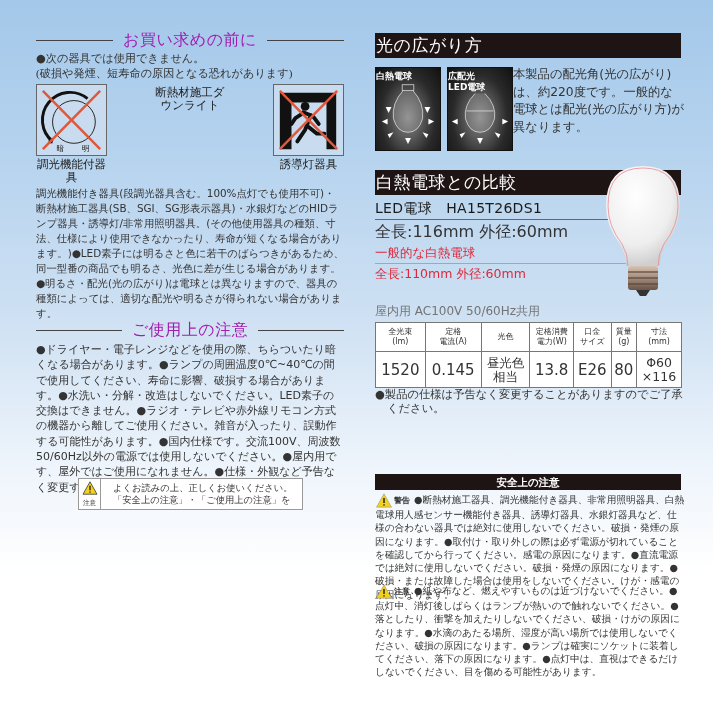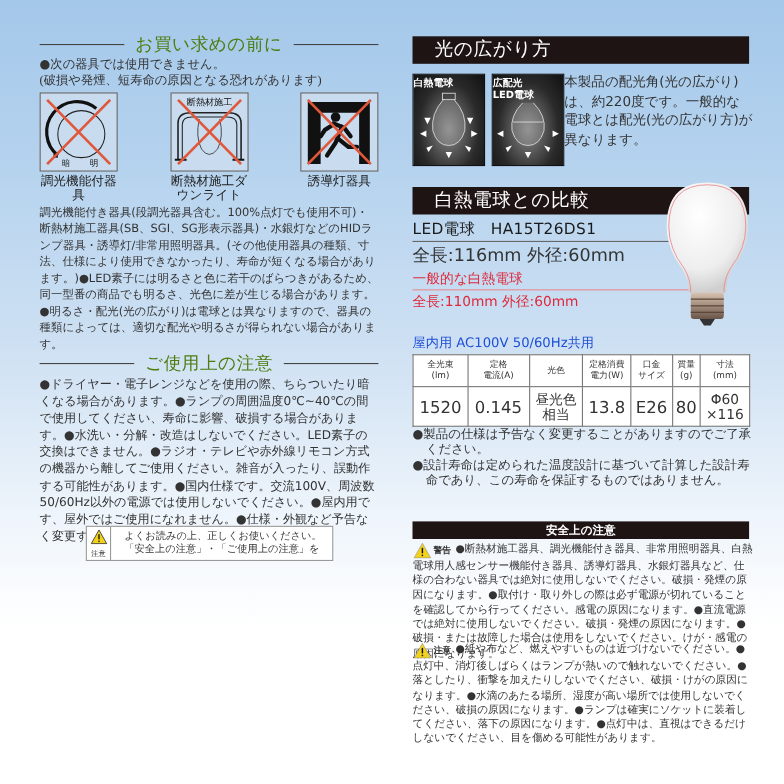--- a/index.html
+++ b/index.html
@@ -10,21 +10,21 @@
     background: linear-gradient(180deg, #a4c8ea 0%, #b4d2ee 20%, #cfe1f3 45%, #edf4fb 65%, #ffffff 80%, #ffffff 100%);
     position: relative;
   }
   .col { position: absolute; top: 0; }
   .left { left: 36px; width: 308px; }
   .right { left: 375px; width: 310px; }
 
   
   .line-title {
     position: absolute; display: flex; align-items: center; width: 308px;
-    font-size: 16px; color: #4d7c0f; letter-spacing: 0.5px;
+    font-size: 16px; color: #a21caf; letter-spacing: 0.5px;
   }
   .line-title::before, .line-title::after {
     content: ""; flex: 1; height: 1px; background: #444;
   }
   .line-title span { padding: 0 10px; }
 
   .txt { position: absolute; font-size: 10.6px; line-height: 15.2px; color: #333; }
   .txt.small { font-size: 10.4px; line-height: 15px; }
 
   
@@ -33,42 +33,42 @@
   .icon-box {
     width: 71px; height: 72px; border: 1px solid #666; background: #c9dcef;
     position: relative; overflow: hidden;
   }
   .icon-box svg { position: absolute; left: 0; top: 0; width: 100%; height: 100%; }
   .icon-label { font-size: 11.5px; line-height: 13px; text-align: center; margin-top: 2px; color: #222; }
 
   
   .bar-head {
     position: absolute; left: 0; width: 306px; height: 25px; background: #1f1414;
-    color: #fff; font-size: 17px; line-height: 25px; padding-left: 20px; letter-spacing: 0.5px;
+    color: #fff; font-size: 17px; line-height: 25px; padding-left: 1px; letter-spacing: 0.5px;
   }
   .spread-box {
     position: absolute; top: 67px; width: 66px; height: 84px;
     background: radial-gradient(ellipse at 50% 60%, #8a8a8a 0%, #5b5b5b 30%, #2a2a2a 60%, #111 100%);
     border: 1px solid #111;
   }
   .spread-box svg { position: absolute; left: 0; top: 0; width: 100%; height: 100%; }
   .spread-label { position: absolute; top: 3px; left: 0; width: 100%; text-align: left; color: #fff; font-size: 9px; line-height: 11px; font-weight: bold; }
 
   .spread-desc { position: absolute; left: 138px; top: 66px; width: 172px; font-size: 12.3px; line-height: 17.5px; color: #333; }
 
   .cmp-model { position: absolute; top: 200px; left: 0; font-size: 14px; color: #1a1a1a; letter-spacing: 0.3px; }
   .cmp-line1 { position: absolute; top: 219px; left: 0; width: 268px; height: 1px; background: #666; }
   .cmp-dims { position: absolute; top: 222px; left: 0; font-size: 16px; color: #333; }
   .cmp-red-title { position: absolute; top: 245px; left: 0; font-size: 12.5px; color: #e0283a; }
   .cmp-line2 { position: absolute; top: 263px; left: 0; width: 258px; height: 1px; background: #e88a93; }
   .cmp-red-dims { position: absolute; top: 266px; left: 0; font-size: 12.5px; color: #e0283a; }
 
   .bulb { position: absolute; left: 225px; top: 162px; width: 86px; height: 135px; }
 
-  .spec-caption { position: absolute; top: 303px; left: 0; font-size: 12px; color: #1d4ed8; }
+  .spec-caption { position: absolute; top: 303px; left: 0; font-size: 12px; color: #737373; }
   table.spec {
     position: absolute; top: 322px; left: 0; width: 307px; border-collapse: collapse; background: #fff;
   }
   table.spec th, table.spec td { border: 1px solid #777; text-align: center; color: #333; font-weight: normal; }
   table.spec th { font-size: 8px; line-height: 10px; height: 29px; padding: 1px 0; }
   table.spec td { font-size: 15px; height: 36px; }
   table.spec td.two { font-size: 12.5px; line-height: 14px; }
 
   .notes { position: absolute; top: 388px; left: 0; width: 310px; font-size: 11.3px; line-height: 14px; color: #333; }
   .notes li { list-style: none; padding-left: 12px; text-indent: -12px; }
@@ -113,32 +113,20 @@
           <text x="20" y="68" font-size="8" fill="#111" font-family="DejaVu Sans, sans-serif">暗</text>
           <text x="46" y="68" font-size="8" fill="#111" font-family="DejaVu Sans, sans-serif">明</text>
           <line x1="6" y1="6" x2="65" y2="66" stroke="#e0573a" stroke-width="2.5"></line>
           <line x1="65" y1="6" x2="6" y2="66" stroke="#e0573a" stroke-width="2.5"></line>
         </svg>
       </div>
       <div class="icon-label">調光機能付器具</div>
     </div>
 
     <div class="icon-cell">
-      <div class="icon-box">
-        <svg viewBox="0 0 71 72">
-          <text x="35.5" y="11" font-size="8.5" text-anchor="middle" fill="#111" font-family="DejaVu Sans, sans-serif">断熱材施工</text>
-          <path d="M6 62 L6 28 Q6 18 18 18 L53 18 Q65 18 65 28 L65 62" fill="none" stroke="#222" stroke-width="1.5"></path>
-          <path d="M10 62 L10 29 Q10 22 19 22 L52 22 Q61 22 61 29 L61 62" fill="none" stroke="#222" stroke-width="1"></path>
-          <path d="M26 24 Q22 40 28 52 Q35 62 43 52 Q49 40 45 24" fill="none" stroke="#333" stroke-width="0.8"></path>
-          <line x1="3" y1="62" x2="14" y2="62" stroke="#111" stroke-width="2"></line>
-          <line x1="57" y1="62" x2="68" y2="62" stroke="#111" stroke-width="2"></line>
-          <line x1="6" y1="6" x2="65" y2="66" stroke="#e0573a" stroke-width="2.5"></line>
-          <line x1="65" y1="6" x2="6" y2="66" stroke="#e0573a" stroke-width="2.5"></line>
-        </svg>
-      </div>
       <div class="icon-label">断熱材施工ダウンライト</div>
     </div>
 
 
     <div class="icon-cell">
       <div class="icon-box">
         <svg viewBox="0 0 71 72">
           <path d="M6 8 L64 8 L64 66 L54 66 L54 18 L18 18 L18 66 L6 66 Z" fill="#111"></path>
           <circle cx="32" cy="22" r="4.5" fill="#111"></circle>
           <path d="M30 28 L40 32 L46 40 M38 31 L32 46 L24 58 M34 42 L44 50 L52 50 M30 29 L22 34 L18 40" fill="none" stroke="#111" stroke-width="4" stroke-linecap="round"></path>
@@ -288,21 +276,20 @@
       <td class="two">
             <div>Φ60</div>
             <div>×116</div>
           </td>
     </tr>
   </tbody>
     </table>
 
   <ul class="notes">
     <li>●製品の仕様は予告なく変更することがありますのでご了承ください。</li>
-    <li>●設計寿命は定められた温度設計に基づいて計算した設計寿命であり、この寿命を保証するものではありません。</li>
   </ul>
 
   <div class="safety-head">安全上の注意</div>
   <div class="safety-block" style="top:493px;">
     <span class="warn-tag">
       <svg viewBox="0 0 20 18">
           <path d="M10 1 L19 17 L1 17 Z" fill="#f3d21c" stroke="#888" stroke-width="0.6"></path>
           <rect x="9.2" y="6" width="1.6" height="6" fill="#111"></rect>
           <rect x="9.2" y="13.5" width="1.6" height="1.6" fill="#111"></rect>
         </svg>

